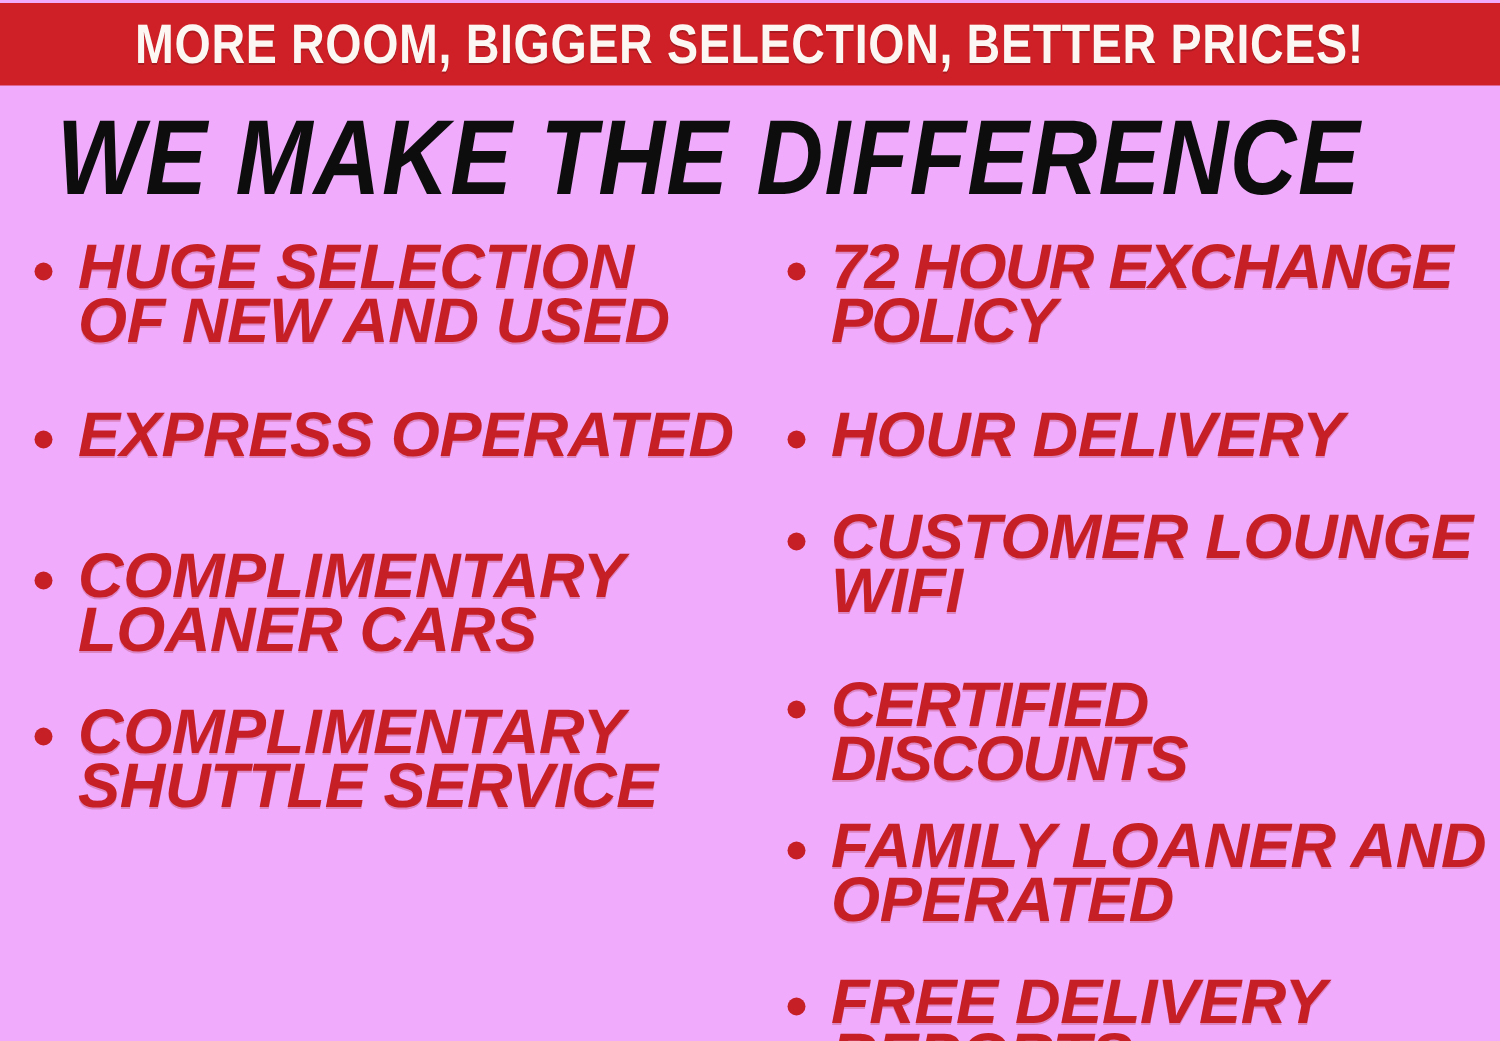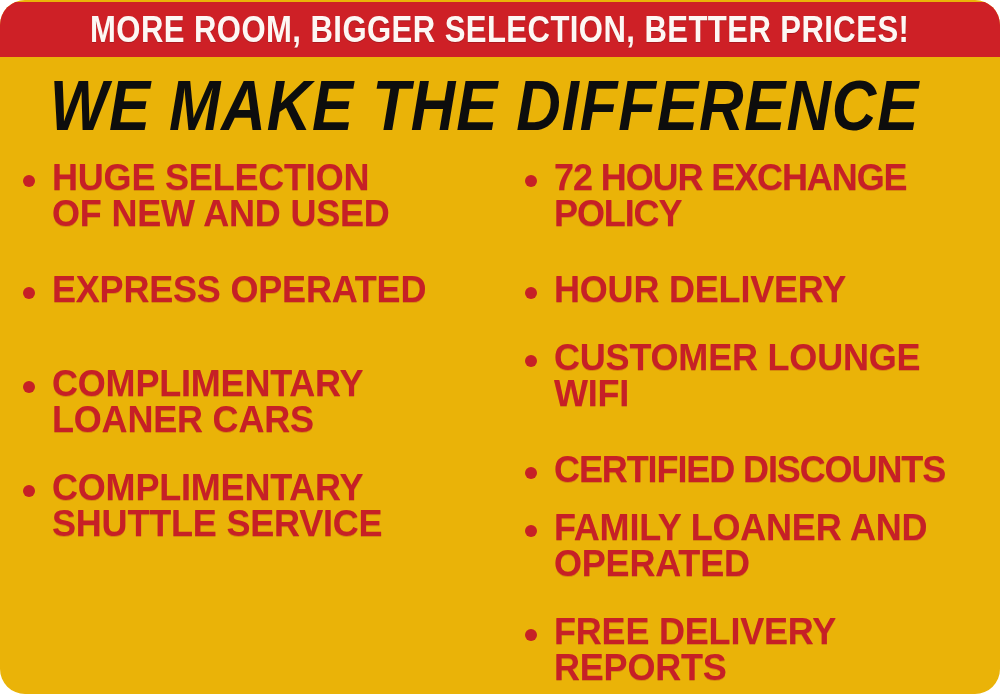--- a/index.html
+++ b/index.html
@@ -9,23 +9,22 @@
     background: #ffffff;
   }
   body {
     font-family: "Liberation Sans", sans-serif;
   }
 
   #poster {
     position: relative;
     width: 1000px;
     height: 694px;
-    background: #eab308;
+    background: #f0abfc;
     overflow: hidden;
-    border-radius: 25px;
   }
 
   
   .banner {
     position: absolute;
     left: 0;
     top: 2px;
     width: 1000px;
     height: 55px;
     background: #ce2026;
@@ -42,21 +41,21 @@
     letter-spacing: 0.5px;
     transform: scaleX(0.84);
     transform-origin: center center;
     white-space: nowrap;
     text-shadow: 0 1px 0 rgba(0,0,0,0.18);
   }
 
   
   .headline {
     position: absolute;
-    left: 12px;
+    left: 0;
     top: 70px;
     width: 920px;
     text-align: right;
   }
   .headline-text {
     display: inline-block;
     color: #0d0d0d;
     font-family: "Liberation Sans Narrow", "Liberation Sans", sans-serif;
     font-weight: bold;
     font-style: italic;
@@ -96,25 +95,26 @@
     width: 12px;
     height: 12px;
     border-radius: 50%;
     background: #c62026;
   }
   .bullet-text {
     display: block;
     color: #c62026;
     font-family: "Liberation Sans", sans-serif;
     font-weight: bold;
-    font-size: 36px;
+    font-size: 42px;
     line-height: 36px;
     letter-spacing: -0.2px;
     white-space: pre-line;
     text-shadow: 0 1px 0 rgba(160,20,25,0.25);
+    font-style: italic;
   }
   
   .bullet-text { text-indent: 0; }
 
   .spacer-sm { height: 8px; }
   .spacer-md { height: 18px; }
   .spacer-lg { height: 26px; }
 
   
   .tight { letter-spacing: -1.1px; }

